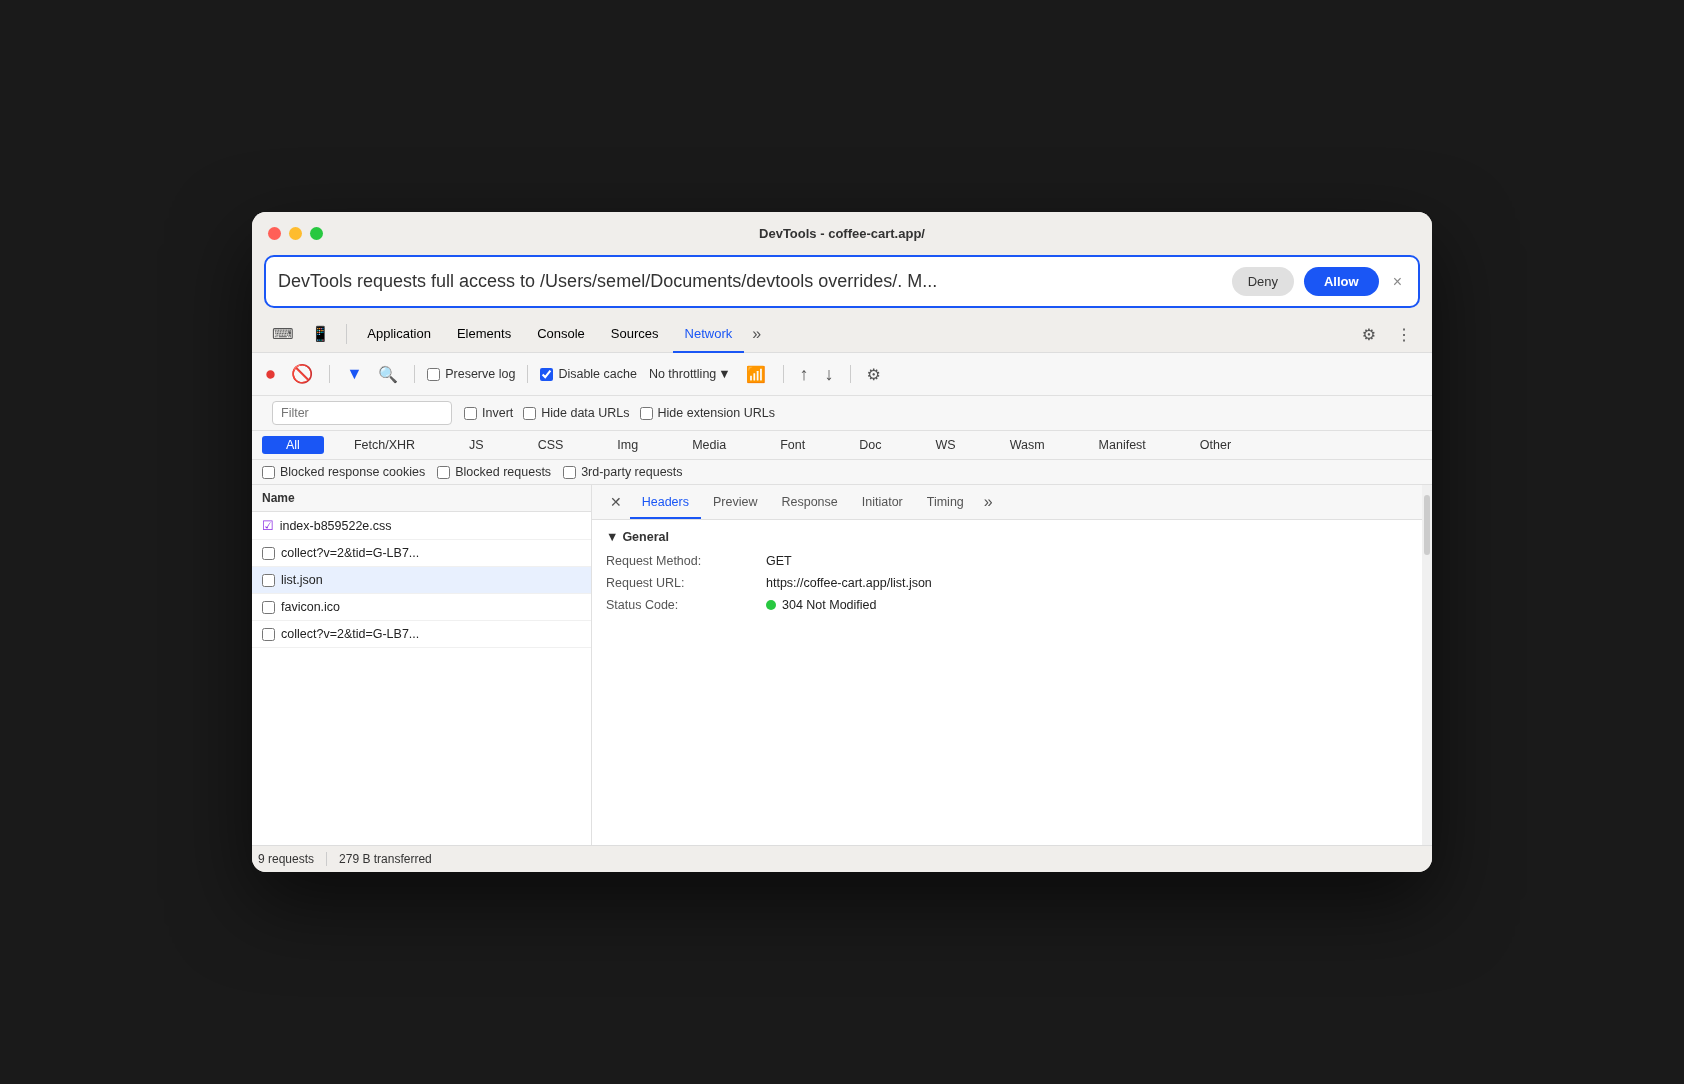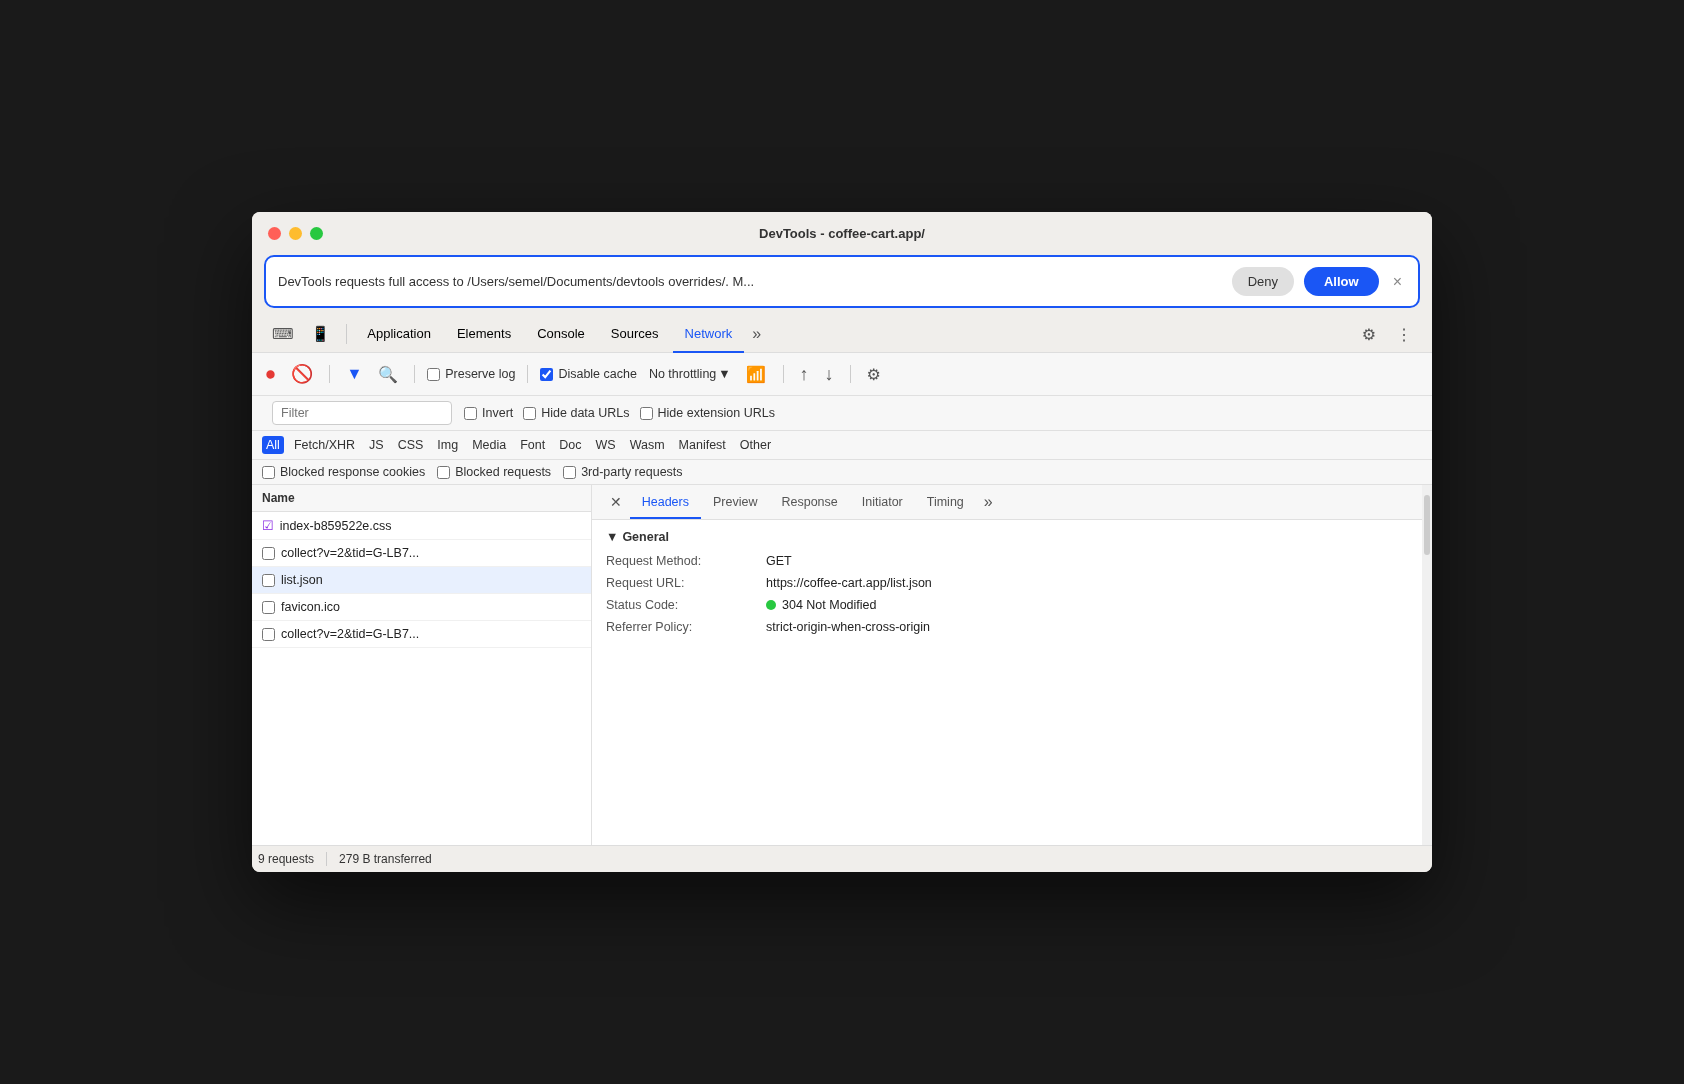--- a/index.html
+++ b/index.html
@@ -7,21 +7,21 @@
       background: #1a1a1a;
       display: flex;
       justify-content: center;
       align-items: center;
       min-height: 100vh;
       font-family: -apple-system, BlinkMacSystemFont, 'Segoe UI', sans-serif;
     }
     .window {
       width: 1180px;
       background: #f0eeeb;
-      border-radius: 8px;
+      border-radius: 14px;
       box-shadow: 0 30px 80px rgba(0,0,0,0.6);
       overflow: hidden;
     }
     .title-bar {
       background: #f0eeeb;
       padding: 14px 16px 8px 16px;
       display: flex;
       align-items: center;
       justify-content: center;
       position: relative;
@@ -46,21 +46,21 @@
       border: 2.5px solid #1a56f5;
       border-radius: 10px;
       background: white;
       display: flex;
       align-items: center;
       padding: 10px 12px;
       gap: 10px;
     }
     .permission-text {
       flex: 1;
-      font-size: 13px;
+      font-size: 18px;
       color: #333;
     }
     .deny-btn {
       padding: 7px 16px;
       border-radius: 20px;
       border: none;
       background: #e0e0e0;
       font-size: 13px;
       font-weight: 400;
       color: #333;
@@ -151,21 +151,21 @@
     .filter-checkboxes { display: flex; align-items: center; gap: 10px; }
     .type-bar {
       background: #f7f7f7;
       border-bottom: 1px solid #e0e0e0;
       padding: 5px 10px;
       display: flex;
       align-items: center;
       gap: 6px;
     }
     .type-btn {
-      padding: 2px 4px;
+      padding: 2px 24px;
       font-size: 12.5px;
       border-radius: 3px;
       border: none;
       background: none;
       cursor: pointer;
       color: #333;
     }
     .type-btn.active {
       background: #1a56f5;
       color: white;
@@ -459,24 +459,20 @@
           <span class="detail-key">Request URL:</span>
           <span class="detail-value">https://coffee-cart.app/list.json</span>
         </div>
         <div class="detail-row">
           <span class="detail-key">Status Code:</span>
           <span class="detail-value">
             <span class="status-dot"></span>
             <span>304 Not Modified</span>
           </span>
         </div>
-        <div class="detail-row">
-          <span class="detail-key">Referrer Policy:</span>
-          <span class="detail-value">strict-origin-when-cross-origin</span>
-        </div>
       </div>
     </div>
 
     <div class="scrollbar-area">
       <div class="scrollbar-thumb"></div>
     </div>
   </div>
 
   <div class="footer-bar">
     <span>9 requests</span>

